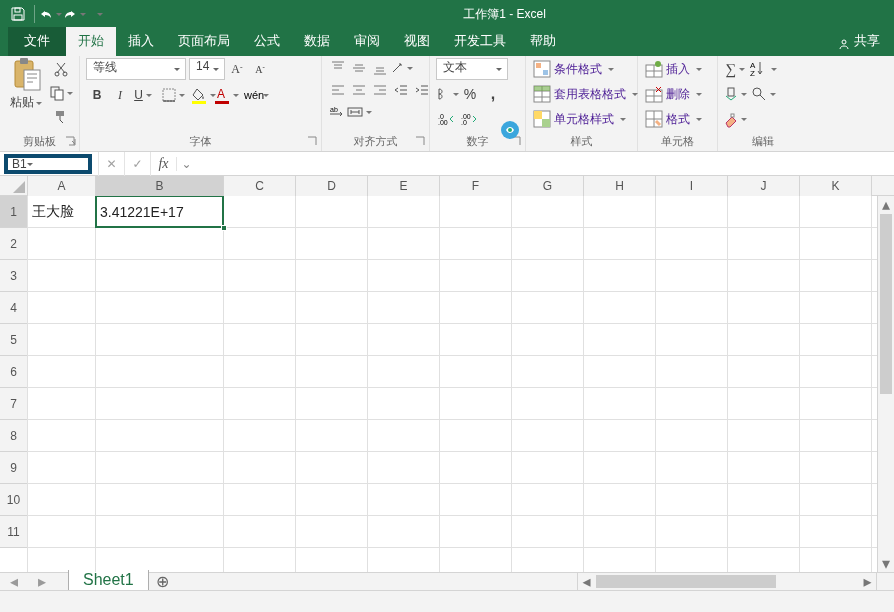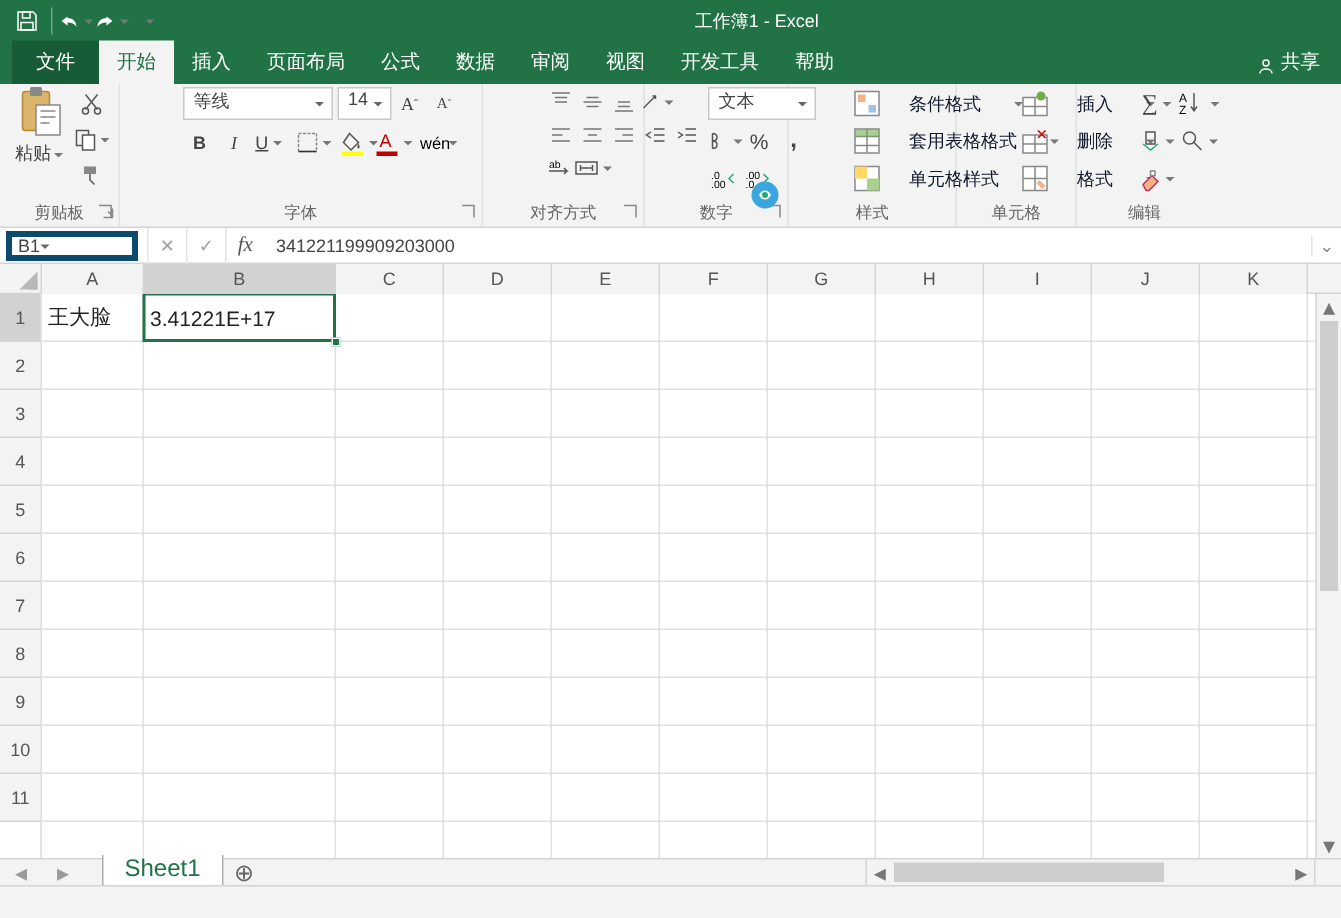--- a/index.html
+++ b/index.html
@@ -25,40 +25,40 @@
   .tabs-spacer { flex:1; }
   .tell-me { display:flex; align-items:center; gap:4px; padding:0 10px 6px; font-size:12px; opacity:.9; }
   .share-btn { padding:5px 14px 6px; font-size:13px; display:flex; align-items:flex-end; gap:4px; }
 
   
   .ribbon { height:96px; background:#f3f3f3; border-bottom:1px solid #d4d4d4; display:flex; font-size:12px; color:#444; }
   .rgroup { border-right:1px solid #e1e1e1; display:flex; flex-direction:column; padding:2px 6px 0; position:relative; }
   .rgroup-body { flex:1; display:flex; align-items:flex-start; }
   .rgroup-label { height:18px; text-align:center; font-size:11px; color:#666; padding-top:1px; }
   .dialog-launcher { position:absolute; right:2px; bottom:3px; width:12px; height:12px; }
-  .rb-col { display:flex; flex-direction:column; gap:2px;margin-left:36px; }
+  .rb-col { display:flex; flex-direction:column; gap:2px; }
   .rb-row { display:flex; align-items:center; gap:1px; }
   .ric { width:22px; height:22px; display:inline-flex; align-items:center; justify-content:center; border:1px solid transparent; }
   .ric.wide { width:auto; padding:0 4px; }
   .ric.dd::after { content:""; display:inline-block; margin-left:3px; border:3px solid transparent; border-top-color:#777; transform:translateY(2px);}
   .paste-big { width:40px; text-align:center; }
   .paste-big svg { display:block; margin:0 auto 2px; }
   .paste-lbl { font-size:12px; }
 
   .font-select { height:22px; border:1px solid #c8c8c8; background:#fff; padding:0 18px 0 6px; font-size:12px; position:relative; min-width:0; }
   .font-select::after { content:""; position:absolute; right:5px; top:9px; border:3px solid transparent; border-top-color:#666; }
   .font-name { width:100px; }
   .font-size { width:36px; text-align:left; }
 
   .bord { color:#555; }
   svg { overflow:visible; }
 
   .align-grp .ric { width:20px; height:20px; }
   .num-fmt { width:72px; }
-  .style-item, .cells-item, .edit-item { display:flex; align-items:center; height:22px; padding:0 2px; gap:20px; font-size:12px; color:#0f172a; white-space:nowrap; }
+  .style-item, .cells-item, .edit-item { display:flex; align-items:center; height:22px; padding:0 2px; gap:4px; font-size:12px; color:#4c1d95; white-space:nowrap; }
   .style-item .sq, .cells-item .sq { width:16px; height:16px; display:inline-block; }
   .drop::after{ content:""; display:inline-block; margin-left:2px; border:3px solid transparent; border-top-color:#777; transform:translateY(2px); }
 
   
   .fbar-row { height:24px; border-bottom:1px solid #d4d4d4; display:flex; align-items:center; background:#fff; font-size:12px; color:#444; }
   .name-box { width:88px; height:20px; border:4px solid #0c4a6e; margin:0 6px 0 4px; display:flex; align-items:center; padding:0 4px; justify-content:flex-start; }
   .name-box::after { content:""; border:3px solid transparent; border-top-color:#666; transform:translateY(2px);}
   .fb-btn { width:26px; height:24px; display:flex; align-items:center; justify-content:center; color:#a0a0a0; border-left:1px solid #e4e4e4;}
   .fb-fx { color:#555; font-style:italic; font-family:"Times New Roman",serif; font-size:14px;}
   .fb-input { flex:1; padding:0 8px; }
@@ -448,21 +448,20 @@
   </div>
 </div>
 
 <div class="fbar-row">
   <div class="name-box">
       <span>B1</span>
     </div>
   <div class="fb-btn">✕</div>
   <div class="fb-btn">✓</div>
   <div class="fb-btn fb-fx">fx</div>
-  <div class="fb-input">341221199909203000</div>
   <div class="fb-expand">⌄</div>
 </div>
 
 <div class="grid-area">
   <div class="col-headers" id="col-headers">
     <div class="select-all"></div>
   <div class="ch" style="width: 68px;">A</div>
       <div class="ch sel" style="width: 128px;">B</div>
       <div class="ch" style="width: 72px;">C</div>
       <div class="ch" style="width: 72px;">D</div>

